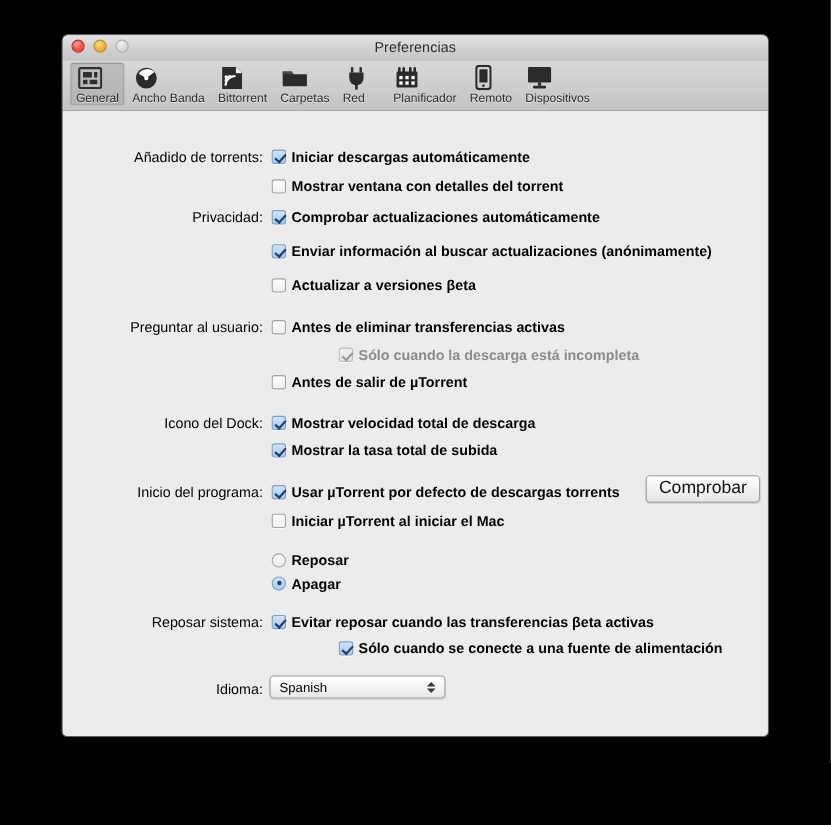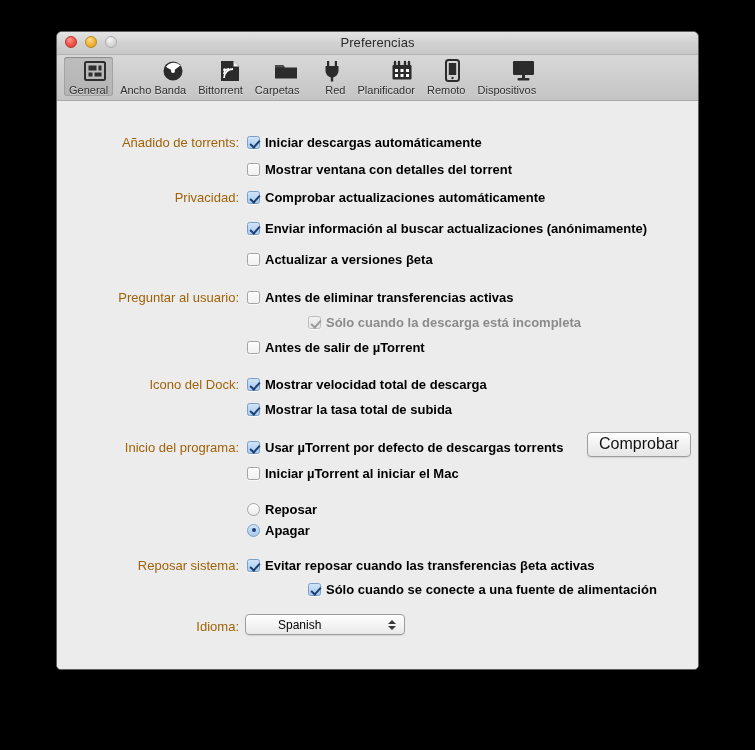--- a/index.html
+++ b/index.html
@@ -72,21 +72,21 @@
     background: linear-gradient(to bottom, #d8d8d8 0%, #cdcdcd 55%, #c4c4c4 100%);
     border-bottom: 1px solid #a9a9a9;
     display: flex;
     align-items: flex-start;
     padding: 2px 0 0 6px;
     box-sizing: border-box;
   }
   .tb-item {
     display: flex;
     flex-direction: column;
-    align-items: flex-end;
+    align-items: flex-start;
     justify-content: flex-start;
     padding: 1px 5px 0 5px;
     margin: 0 1px;
     border-radius: 3px;
     min-width: 34px;
     cursor: default;
   }
   .tb-item.selected {
     background: linear-gradient(to bottom, #bdbdbd 0%, #b4b4b4 100%);
     box-shadow: inset 0 0 0 1px rgba(0,0,0,0.10), inset 0 1px 1px rgba(0,0,0,0.18);
@@ -117,21 +117,21 @@
     height: 20px;
     display: flex;
     align-items: center;
   }
   .row-label {
     position: absolute;
     left: 0;
     width: 182px;
     text-align: right;
     font-size: 13px;
-    color: #a16207;
+    color: #000000;
     white-space: nowrap;
   }
   .row-control {
     position: absolute;
     left: 190px;
     display: flex;
     align-items: center;
     white-space: nowrap;
   }
   .row-control.indent { left: 208px; margin-left: 43px; }
@@ -221,21 +221,20 @@
     width: 160px;
     height: 21px;
     background: linear-gradient(to bottom, #ffffff 0%, #f4f4f4 50%, #e9e9e9 100%);
     border: 1px solid #9d9d9d;
     border-radius: 4px;
     box-shadow: 0 1px 1px rgba(0,0,0,0.10);
     display: flex;
     align-items: center;
     cursor: default;
     box-sizing: border-box;
-    padding-left: 24px;
   }
   .popup-value {
     font-size: 12px;
     color: #000;
     padding-left: 8px;
     flex: 1;
     white-space: nowrap;
     overflow: hidden;
   }
   .popup-arrows {

